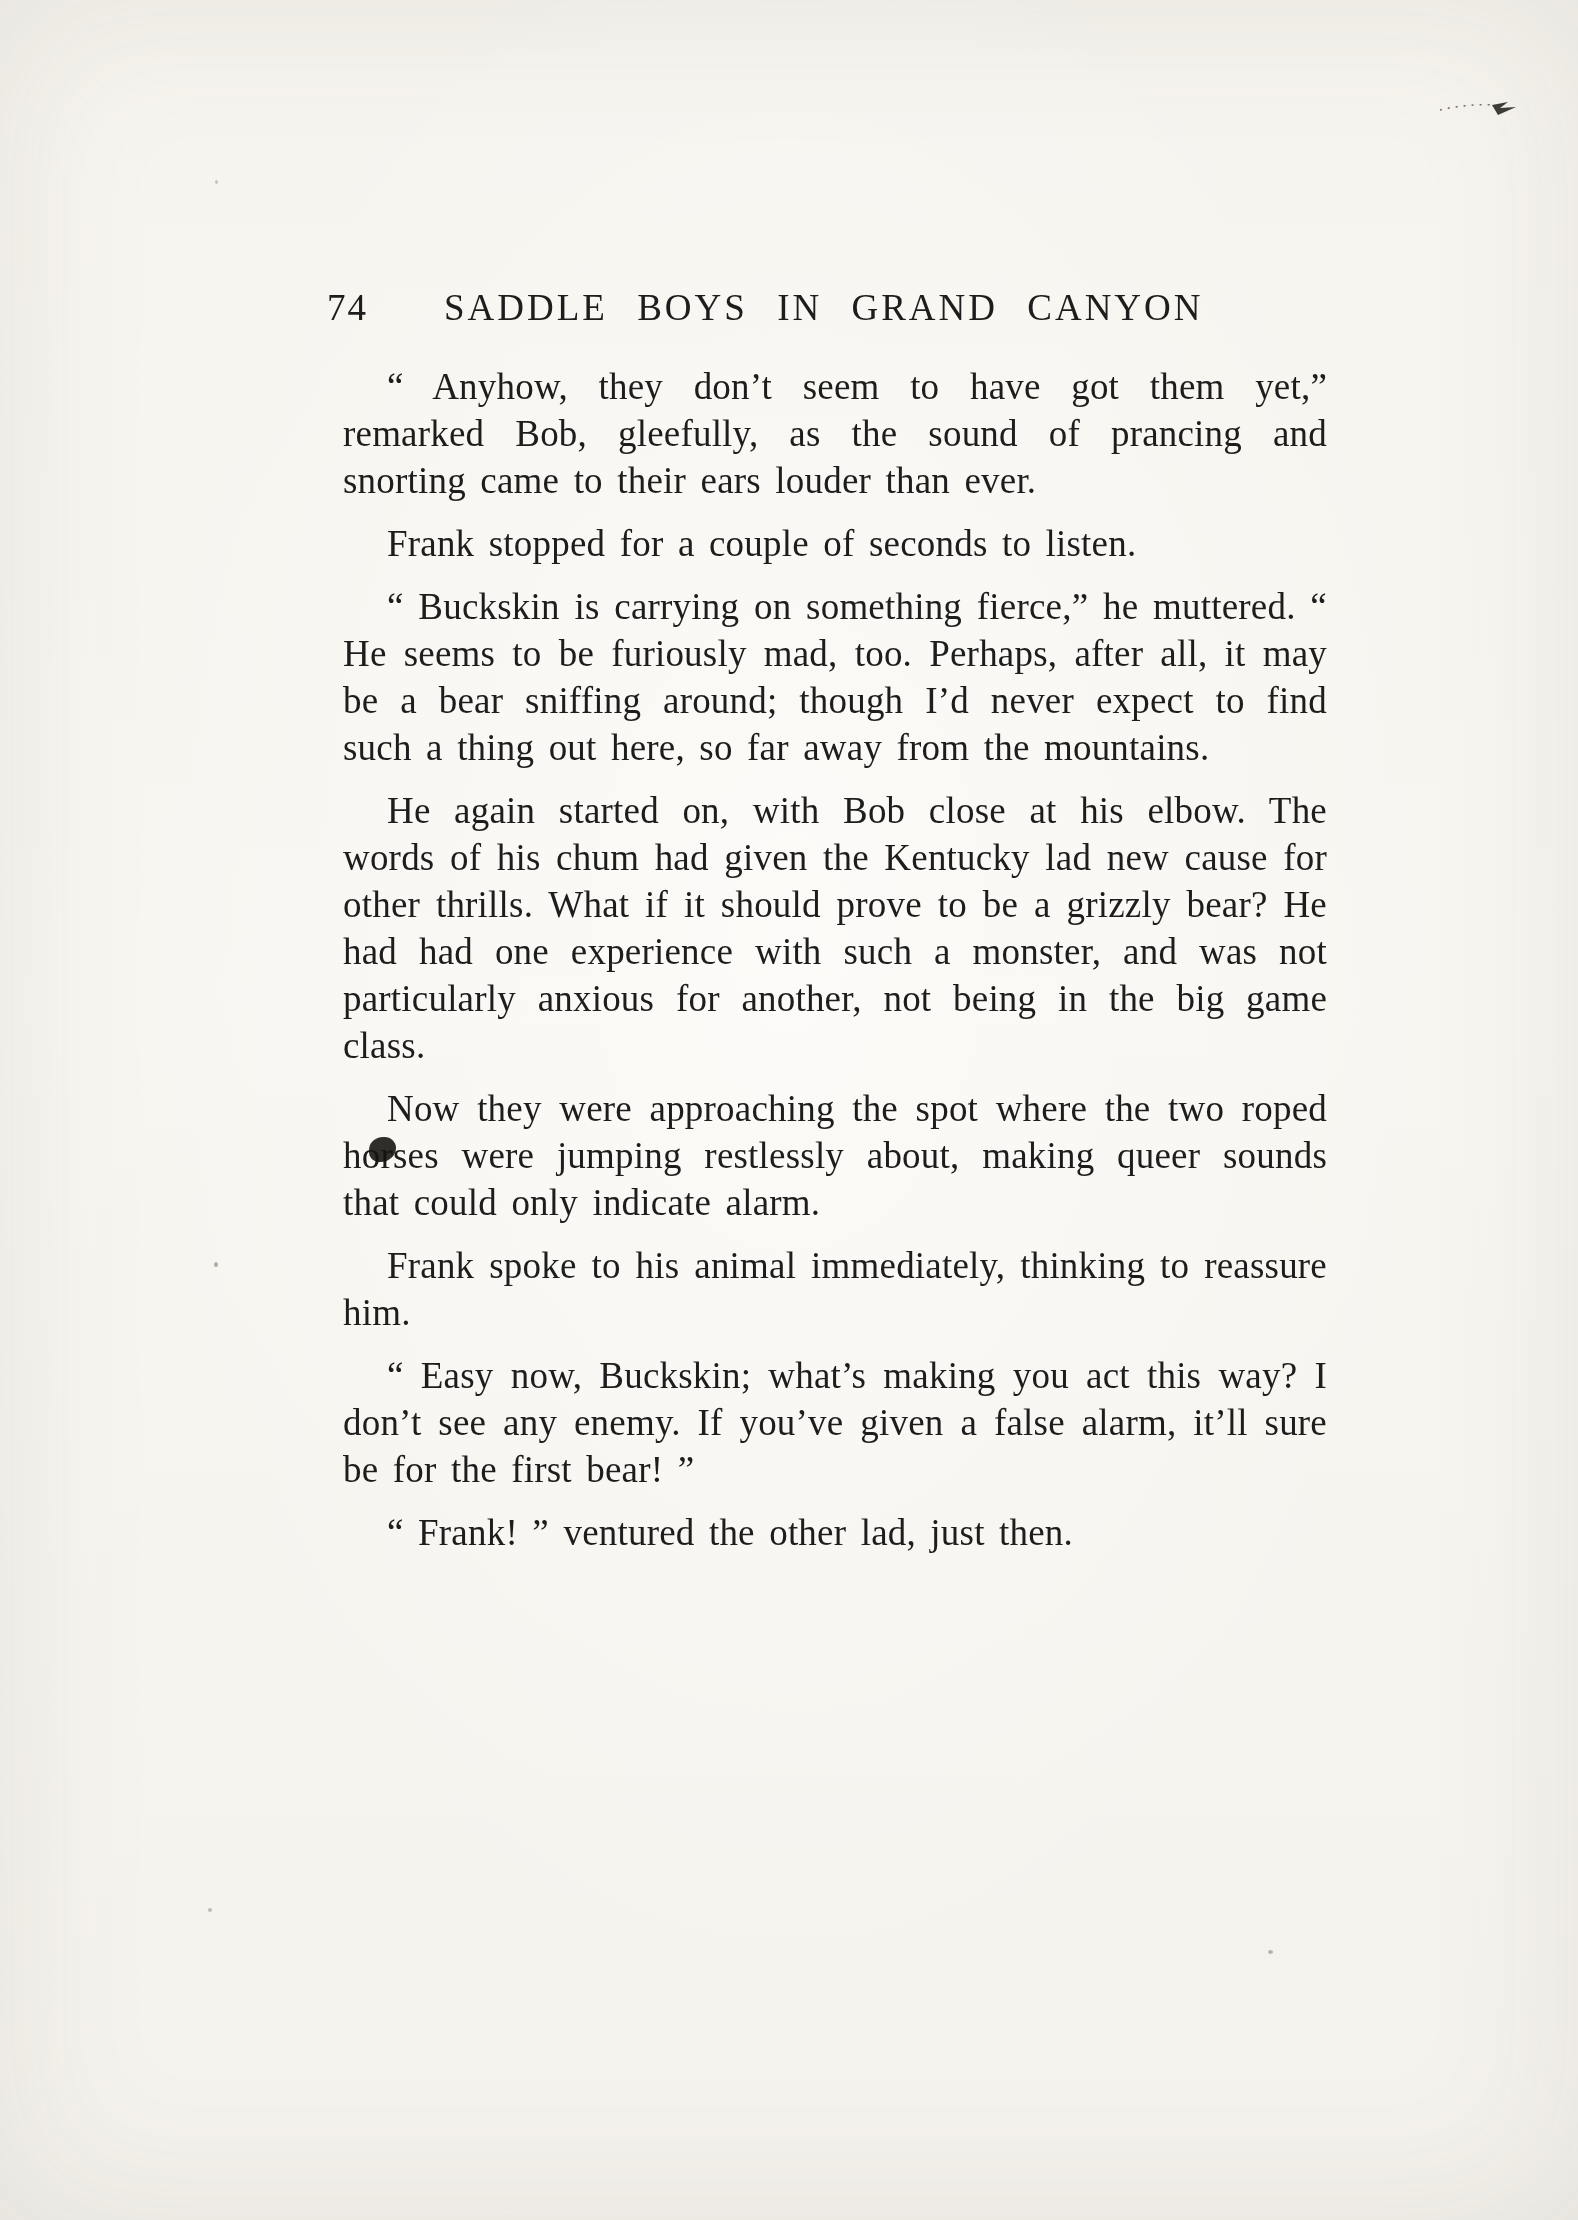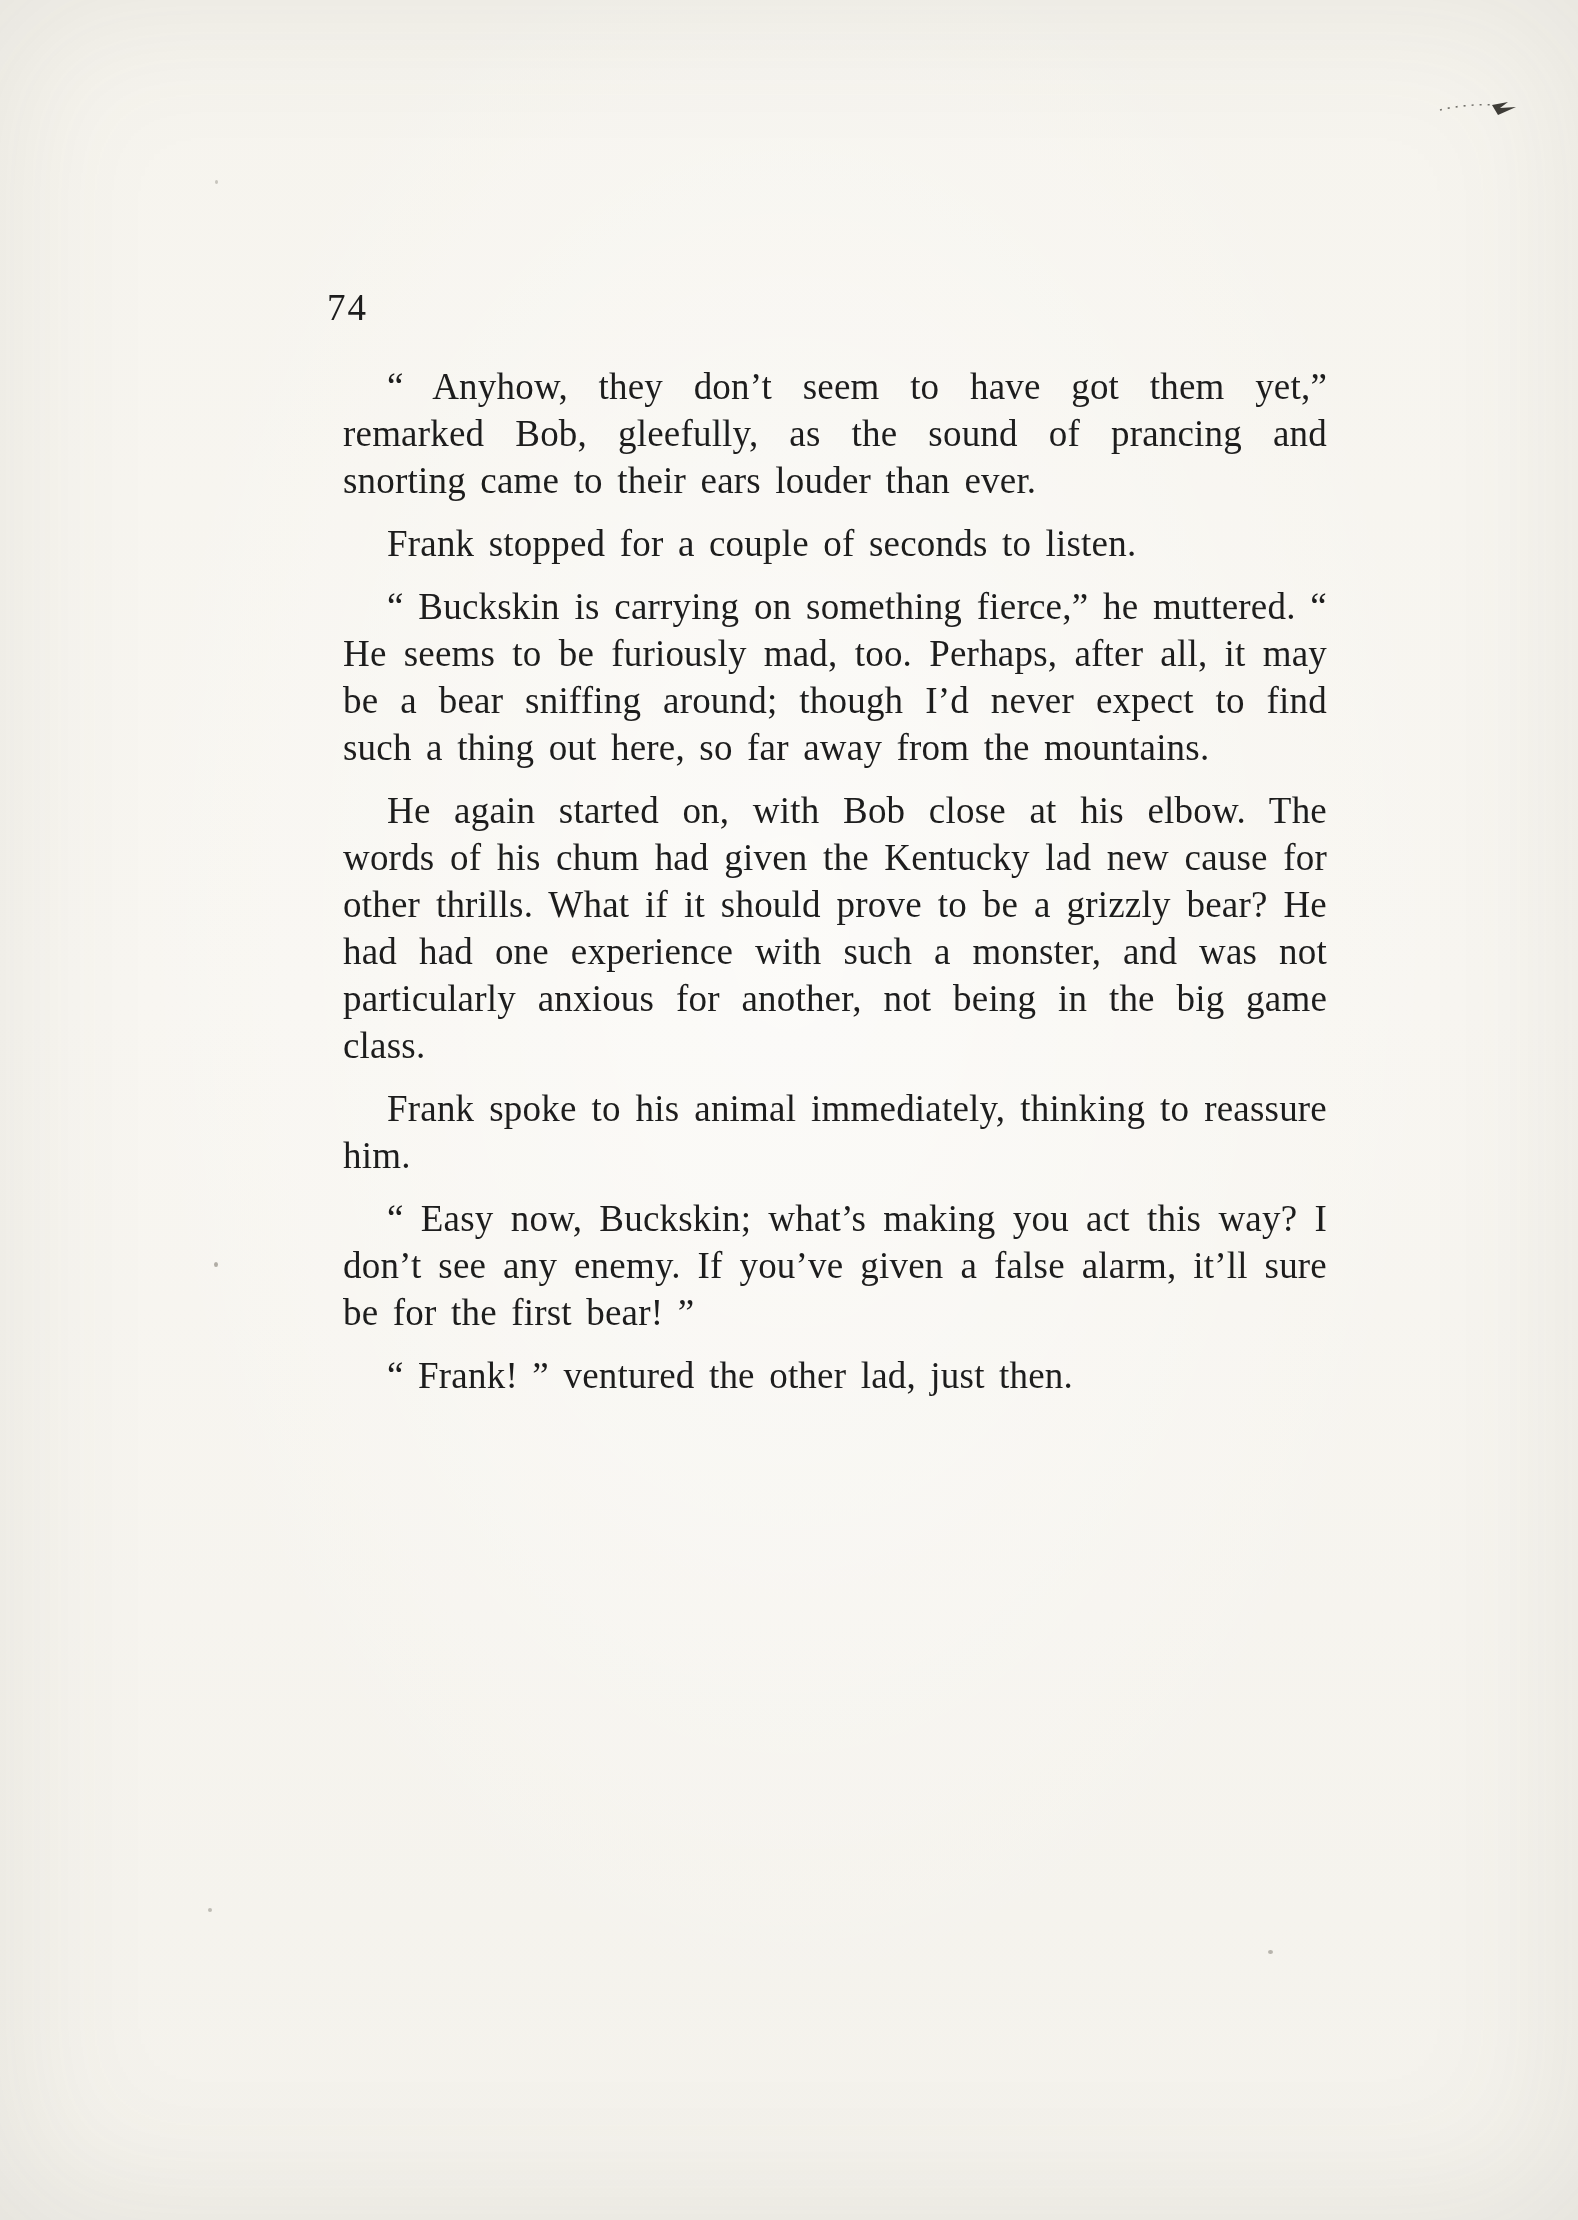--- a/index.html
+++ b/index.html
@@ -101,26 +101,31 @@
 
   <div class="speck speck-1"></div>
   <div class="speck speck-2"></div>
   <div class="speck speck-3"></div>
   <div class="speck speck-4"></div>
 
   <div class="text-block">
 
     <div class="running-head">
       <span class="page-number">74</span>
+      <span class="running-title">SADDLE BOYS IN GRAND CANYON</span>
     </div>
 
     <div class="body-text">
       <p>“ Anyhow, they don’t seem to have got them yet,” remarked Bob, gleefully, as the sound of prancing and snorting came to their ears louder than ever.</p>
       <p>Frank stopped for a couple of seconds to listen.</p>
       <p>“ Buckskin is carrying on something fierce,” he muttered.  “ He seems to be furiously mad, too. Perhaps, after all, it may be a bear sniffing around; though I’d never expect to find such a thing out here, so far away from the mountains.</p>
       <p>He again started on, with Bob close at his elbow.  The words of his chum had given the Kentucky lad new cause for other thrills.  What if it should prove to be a grizzly bear?  He had had one experience with such a monster, and was not particularly anxious for another, not being in the big game class.</p>
+      <div class="para-wrap">
+        <p>Now they were approaching the spot where the two roped horses were jumping restlessly about, making queer sounds that could only indicate alarm.</p>
+        <span class="ink-smudge"></span>
+      </div>
       <p>Frank spoke to his animal immediately, thinking to reassure him.</p>
       <p>“ Easy now, Buckskin; what’s making you act this way?  I don’t see any enemy.  If you’ve given a false alarm, it’ll sure be for the first bear! ”</p>
       <p>“ Frank! ” ventured the other lad, just then.</p>
     </div>
 
   </div>
 </div>
 
 </body></html>

